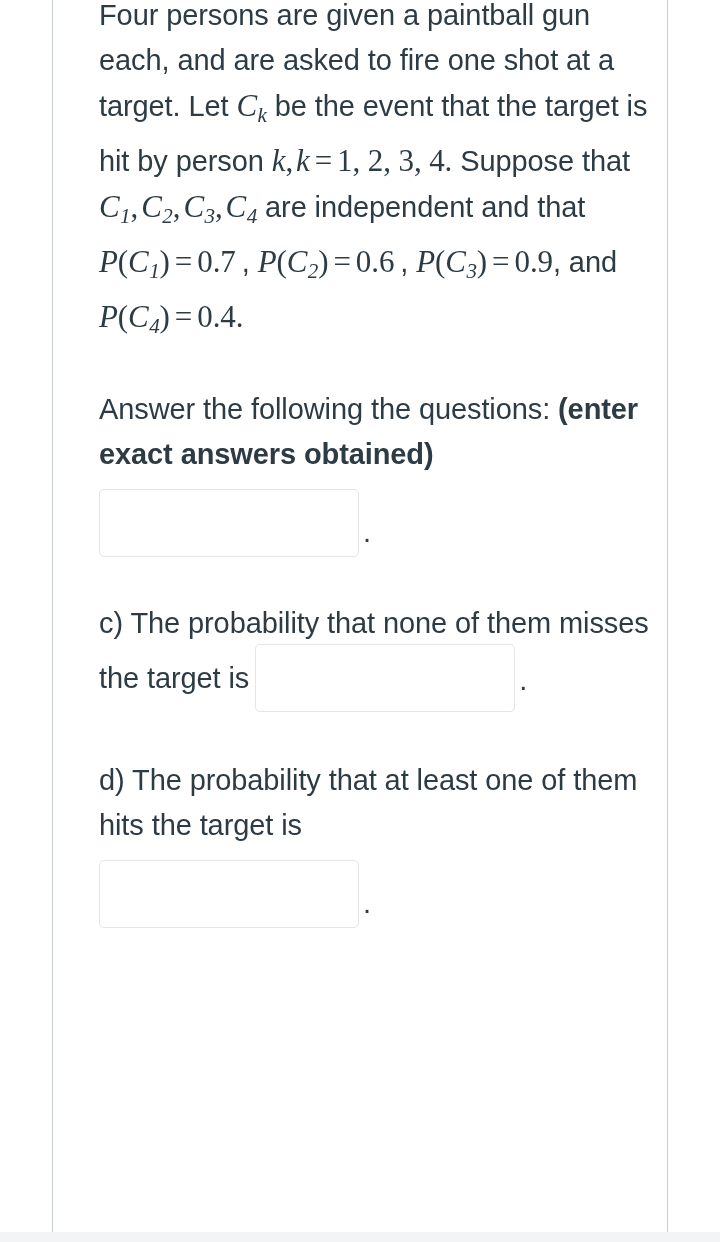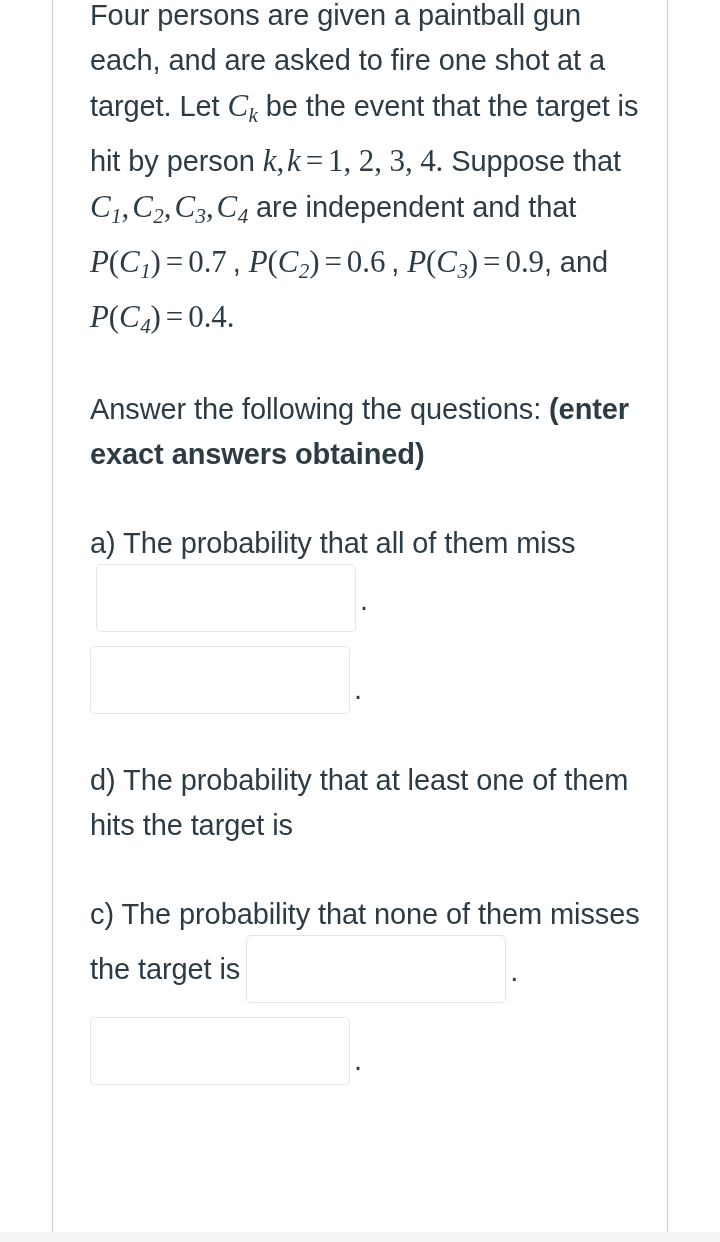--- a/index.html
+++ b/index.html
@@ -37,21 +37,21 @@
     left: 0;
     top: 1232px;
     width: 720px;
     height: 10px;
     background: #f3f4f5;
   }
 
   
   #content {
     position: absolute;
-    left: 53px;
+    left: 62px;
     top: 0;
     width: 614px;
     height: 1232px;
     box-sizing: border-box;
     padding: 0 24px 0 37px;
     overflow: hidden;
   }
 
   p {
     margin: 0;
@@ -155,36 +155,32 @@
       <span>Suppose that </span><span class="m"><span>C</span><sub>1</sub><span class="comma">,</span><span>C</span><sub>2</sub><span class="comma">,</span><span>C</span><sub>3</sub><span class="comma">,</span><span>C</span><sub>4</sub></span><span> are independent and that </span><span class="m"><span>P</span><span class="up">(</span><span>C</span><sub>1</sub><span class="up">)</span><span class="op">=</span><span class="num">0.7</span></span><span class="mspace"></span><span>,</span>
       <span class="m"><span>P</span><span class="up">(</span><span>C</span><sub>2</sub><span class="up">)</span><span class="op">=</span><span class="num">0.6</span></span><span class="mspace"></span><span>,</span>
       <span class="m"><span>P</span><span class="up">(</span><span>C</span><sub>3</sub><span class="up">)</span><span class="op">=</span><span class="num">0.9</span></span><span>, and</span>
       <span class="m"><span>P</span><span class="up">(</span><span>C</span><sub>4</sub><span class="up">)</span><span class="op">=</span><span class="num">0.4.</span></span>
     </p>
 
     <p class="para-instructions">
       <span>Answer the following the questions: </span><span class="bold">(enter exact answers obtained)</span>
     </p>
 
-    <p class="para-q">
-      <span>a) The probability that all of them miss</span>
-      <span></span><input class="ans ans-inline" type="text" value="" style=""><span class="period">.</span>
-    </p>
 
     <div class="ans-row">
       <input class="ans" type="text" value="" style=""><span class="period">.</span>
     </div>
 
     <p class="para-q">
-      <span>d) The probability that at least one of</span>
-      <span>them hits the target is</span>
+      <span>c) The probability that none of them</span>
+      <span>misses the target is</span><input class="ans ans-inline" type="text" value="" style=""><span class="period">.</span>
     </p>
 
     <p class="para-q">
-      <span>c) The probability that none of them</span>
-      <span>misses the target is</span><input class="ans ans-inline" type="text" value="" style=""><span class="period">.</span>
+      <span>d) The probability that at least one of</span>
+      <span>them hits the target is</span>
     </p>
     <div class="ans-row">
       <input class="ans" type="text" value="" style=""><span class="period">.</span>
     </div>
 
   </div>
 </div>
 
 </body></html>

